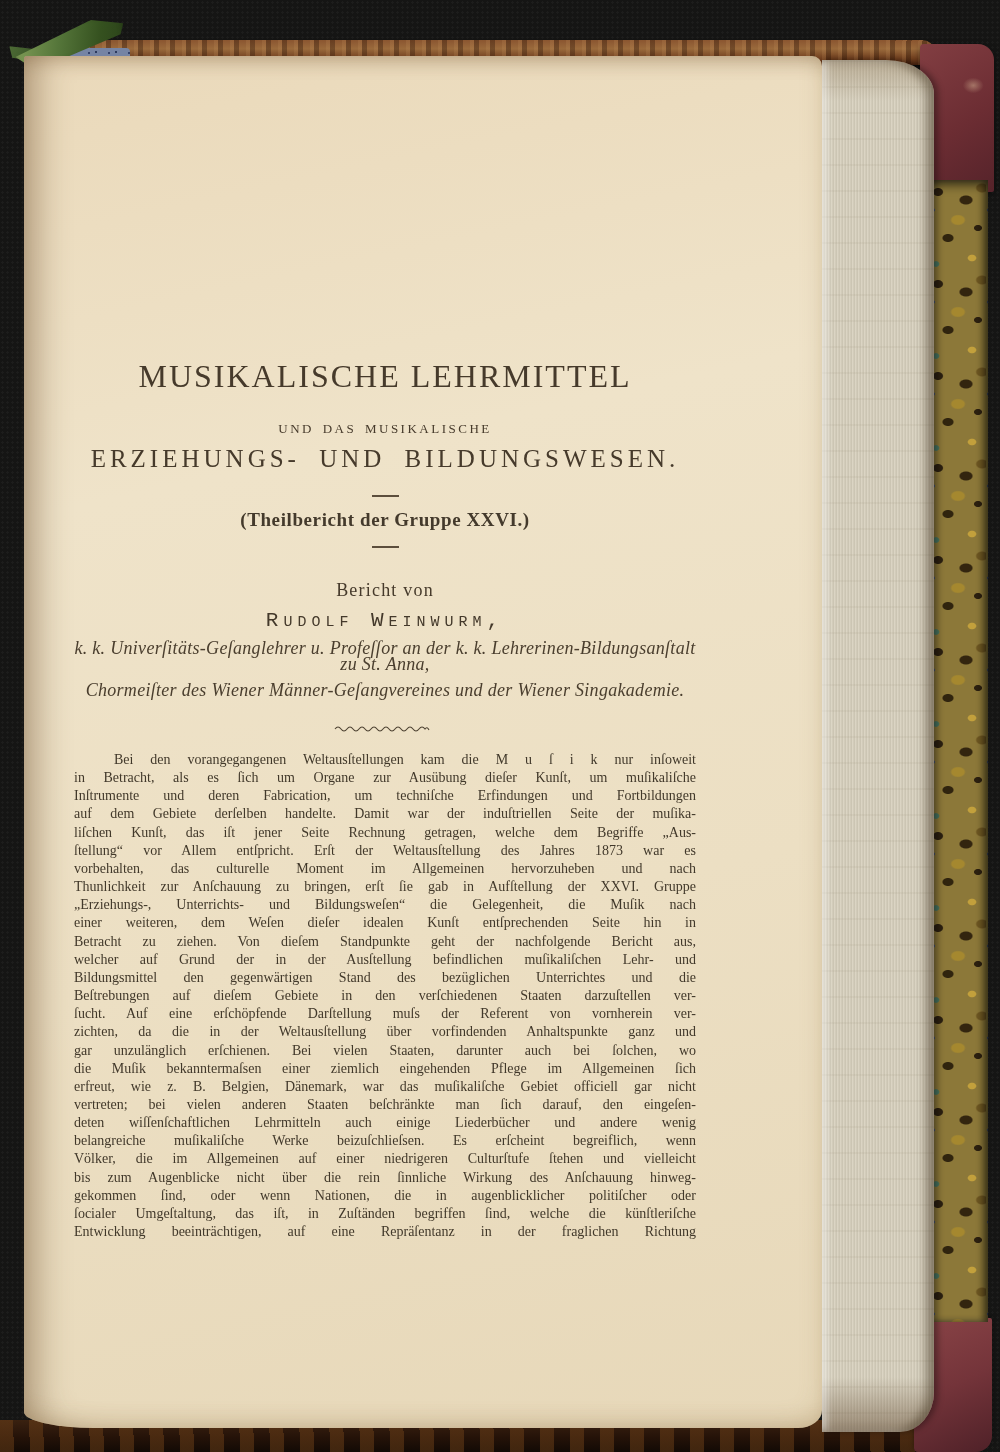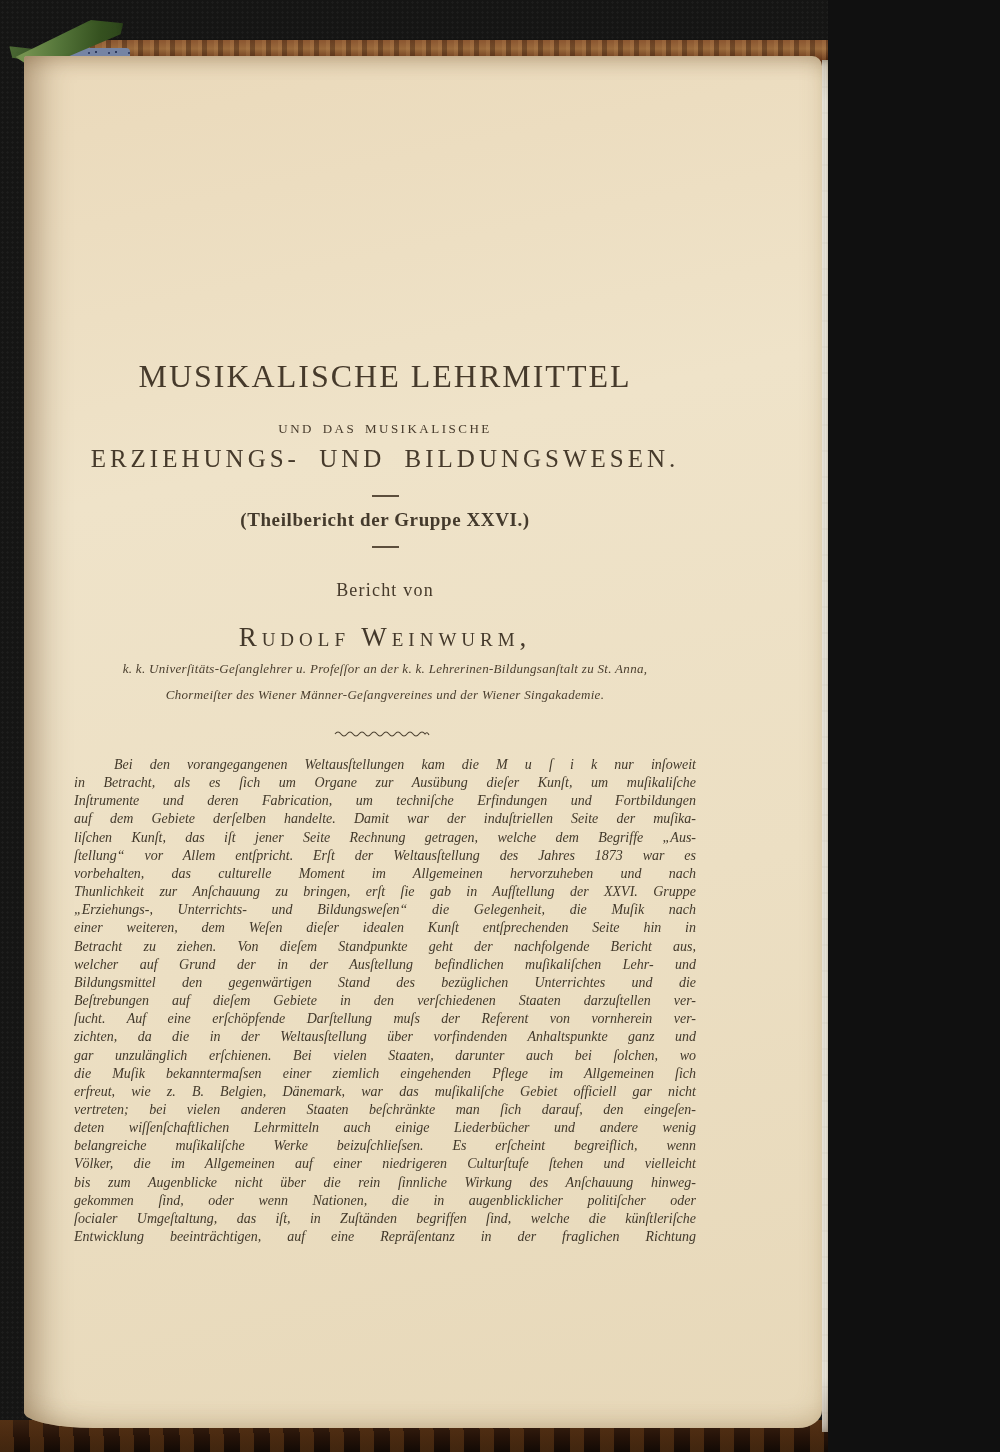--- a/index.html
+++ b/index.html
@@ -1,17 +1,17 @@
 <!DOCTYPE html>
 <html><head>
 <meta charset="utf-8">
 <style>
   html,body{margin:0;padding:0;background:#101010;}
   .scene{
-    position:relative;width:828px;height:1452px;overflow:hidden;
+    position:relative;width:1000px;height:1452px;overflow:hidden;
     background-color:#151514;
     background-image:radial-gradient(rgba(255,255,255,0.035) 1px, transparent 1.2px);
     background-size:5px 5px;
     font-family:"Liberation Serif", serif;
   }
   
   .top-edge{
     position:absolute;left:42px;top:40px;width:892px;height:25px;
     border-radius:12px/10px;
     background:
@@ -106,25 +106,25 @@
     color:#463a2b;text-align:center;
     -webkit-font-smoothing:antialiased;
   }
   .title{font-size:32px;letter-spacing:2px;line-height:40px;white-space:nowrap;}
   .sub-small{margin-top:25px;font-size:13px;letter-spacing:2.5px;word-spacing:3px;}
   .sub-large{margin-top:8px;font-size:25px;letter-spacing:4px;word-spacing:9px;white-space:nowrap;}
   .rule{width:27px;border:0;border-top:2px solid #5c4e3c;margin:22px auto 0;}
   .rule2{width:27px;border:0;border-top:2px solid #5c4e3c;margin:15px auto 0;}
   .group-note{margin-top:12px;font-size:19px;font-weight:bold;letter-spacing:.6px;color:#443a2c;}
   .bericht{margin-top:32px;font-size:18px;letter-spacing:1.2px;}
-  .author{margin-top:21px;font-size:27px;font-variant:small-caps;letter-spacing:5px;color:#44392b;}
-  .affil{margin-top:8px;font-size:13px;font-style:italic;line-height:16px;letter-spacing:.3px;color:#4a3e2e;}
+  .author{margin-top:8px;font-size:21px;font-variant:small-caps;letter-spacing:5px;color:#44392b;font-family:Liberation Mono, monospace;}
+  .affil{margin-top:8px;font-size:18px;font-style:italic;line-height:16px;letter-spacing:.3px;color:#4a3e2e;}
   .squiggle-wrap{margin-top:22px;height:10px;}
   .body-text{margin-top:21px;text-align:justify;font-size:14px;line-height:18.15px;color:#41382a;}
-  .bodyline{text-align:justify;text-align-last:justify;white-space:normal;font-style:italic;}
+  .bodyline{text-align:justify;text-align-last:justify;white-space:normal;}
   .bodyline.first{padding-left:40px;}
 </style>
 </head>
 <body>
 
 <div class="scene">
 
   <div class="bottom-strip"></div>
   <div class="top-edge"></div>
   <div class="endpaper-speckle"></div>

